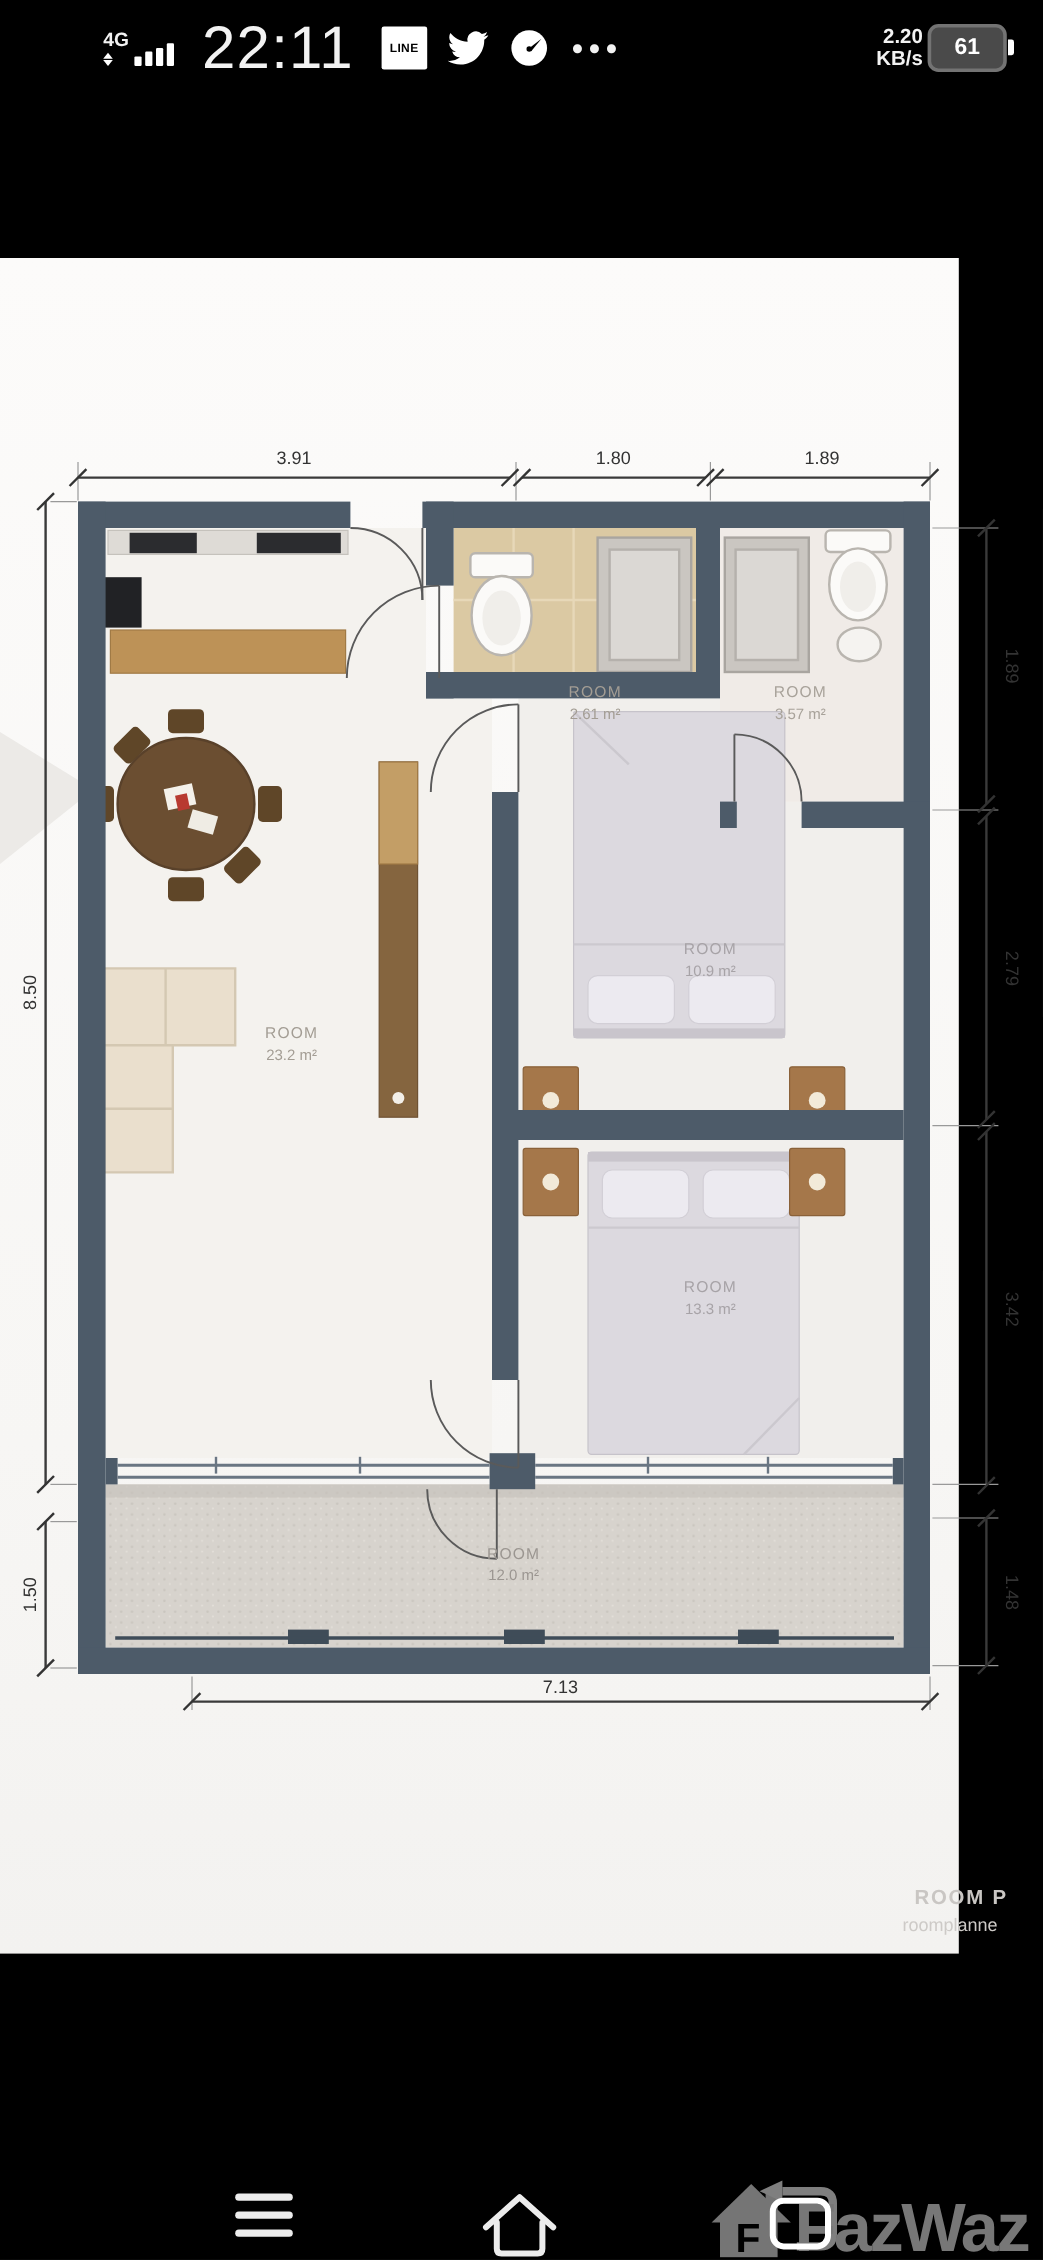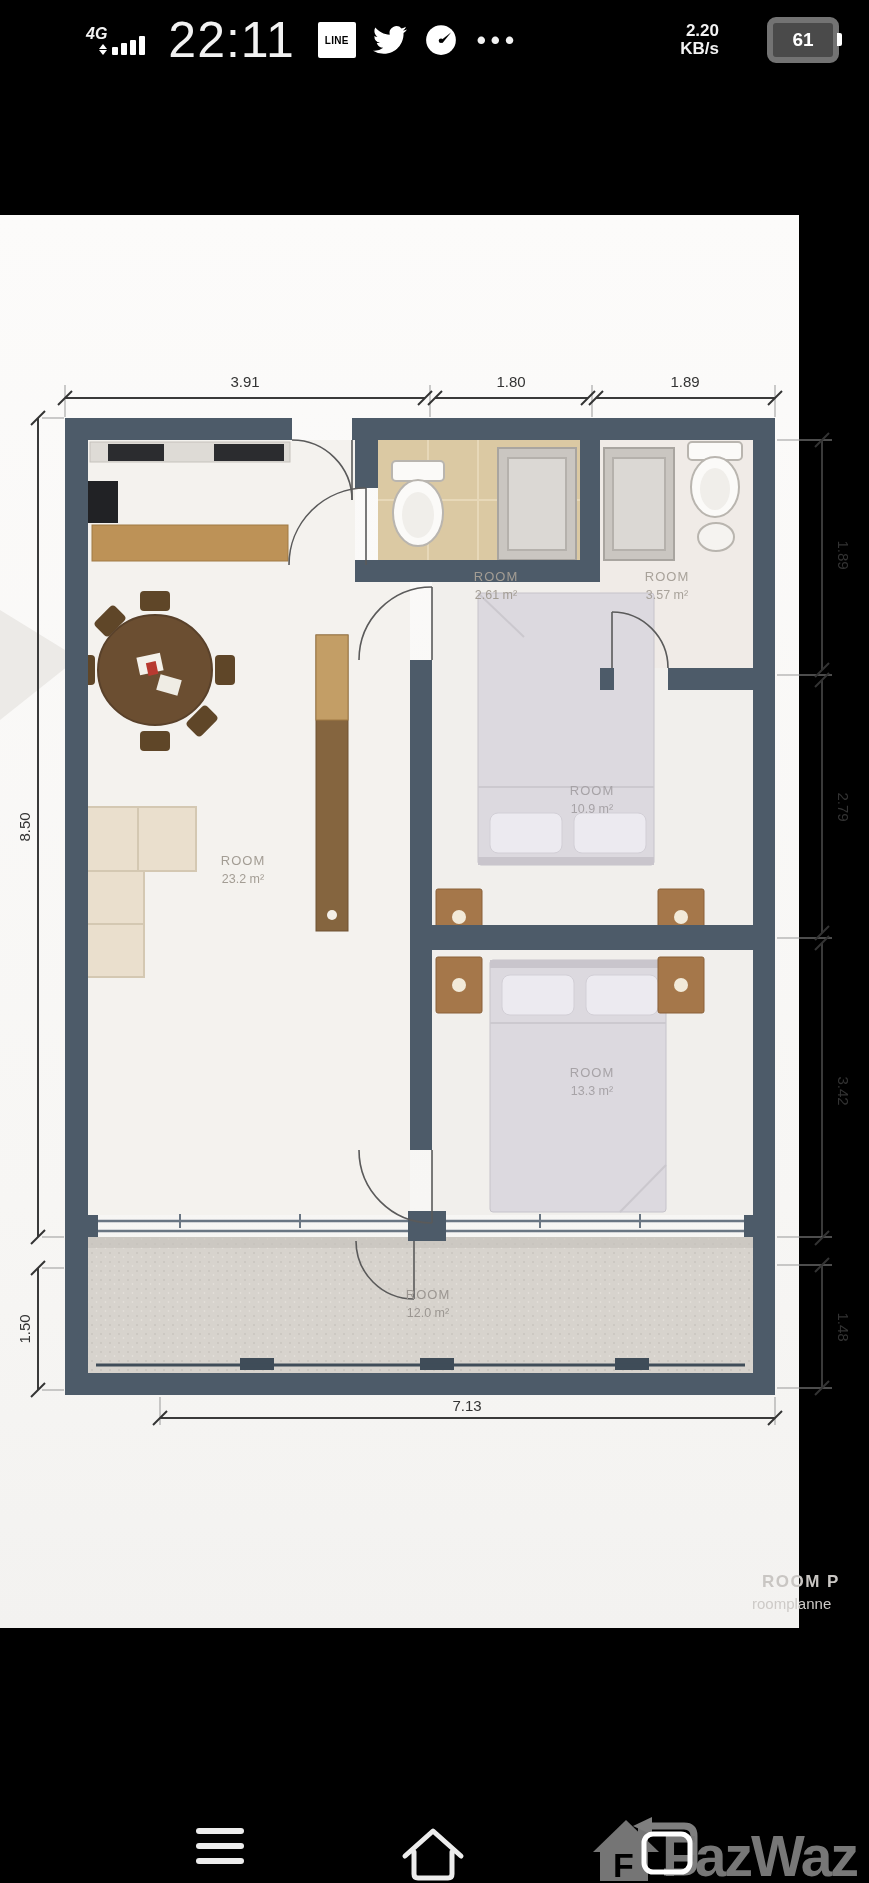--- a/index.html
+++ b/index.html
@@ -3,39 +3,39 @@
 <meta charset="utf-8">
 <style>
   html,body{margin:0;padding:0;background:#111;}
   .screen{position:relative;width:869px;height:1883px;background:#000;overflow:hidden;
           font-family:"Liberation Sans",sans-serif;-webkit-font-smoothing:antialiased;}
   
   .status-bar{position:absolute;top:0;left:0;width:100%;height:80px;display:flex;
               align-items:center;padding:0 30px 0 86px;box-sizing:border-box;color:#f2f2f2;}
   .sb-left{display:flex;align-items:center;gap:17px;}
   .signal{display:flex;align-items:flex-end;gap:5px;}
-  .sig-col{display:flex;flex-direction:column;align-items:flex-end;line-height:1;font-style:italic;}
+  .sig-col{display:flex;flex-direction:column;align-items:flex-start;line-height:1;}
   .net-type{font-size:16px;font-weight:700;}
   .updown{display:flex;flex-direction:column;gap:1px;margin-top:2px;}
   .tri{width:0;height:0;border-left:4px solid transparent;border-right:4px solid transparent;}
   .tri.up{border-bottom:5px solid #fff;}
   .tri.dn{border-top:5px solid #fff;}
   .bars{display:flex;align-items:flex-end;gap:3px;height:20px;}
   .bars i{display:block;width:6px;background:#fff;border-radius:1px;}
   .time{font-size:50px;font-weight:400;letter-spacing:1px;margin:0 6px;text-align:right;}
   .line-badge{width:38px;height:36px;background:#fff;border-radius:2px;display:flex;
               align-items:center;justify-content:center;}
   .line-badge b{color:#000;font-size:10px;font-weight:800;letter-spacing:.3px;}
   .sb-icon{display:flex;align-items:center;}
   .dots{font-size:26px;letter-spacing:5px;font-weight:700;margin-left:2px;}
-  .sb-right{margin-left:auto;display:flex;align-items:center;gap:24px;}
+  .sb-right{margin-left:auto;display:flex;align-items:center;gap:4px;}
   .speed{display:flex;flex-direction:column;align-items:flex-end;line-height:1.08;
          font-size:17px;font-weight:700;}
-  .battery{position:relative;width:60px;height:34px;border:6px solid #737373;border-radius:9px;
-           background:#4a4a4a;display:flex;align-items:center;justify-content:center;margin-left:24px;}
+  .battery{position:relative;width:60px;height:34px;border:3px solid #737373;border-radius:9px;
+           background:#4a4a4a;display:flex;align-items:center;justify-content:center;}
   .battery span{font-size:19px;font-weight:700;color:#fff;}
   .battery .nub{position:absolute;right:-9px;top:10px;width:5px;height:13px;background:#fff;
                 border-radius:0 2px 2px 0;}
   
   .photo{position:absolute;top:215px;left:0;width:799px;height:1413px;
          background:linear-gradient(180deg,#fcfbfa 0%,#f7f6f4 70%,#f3f2f0 100%);}
   .photo svg{display:block;}
   svg{font-family:"Liberation Sans",sans-serif;}
   
   .nav{position:absolute;bottom:0;left:0;width:869px;height:93px;}

